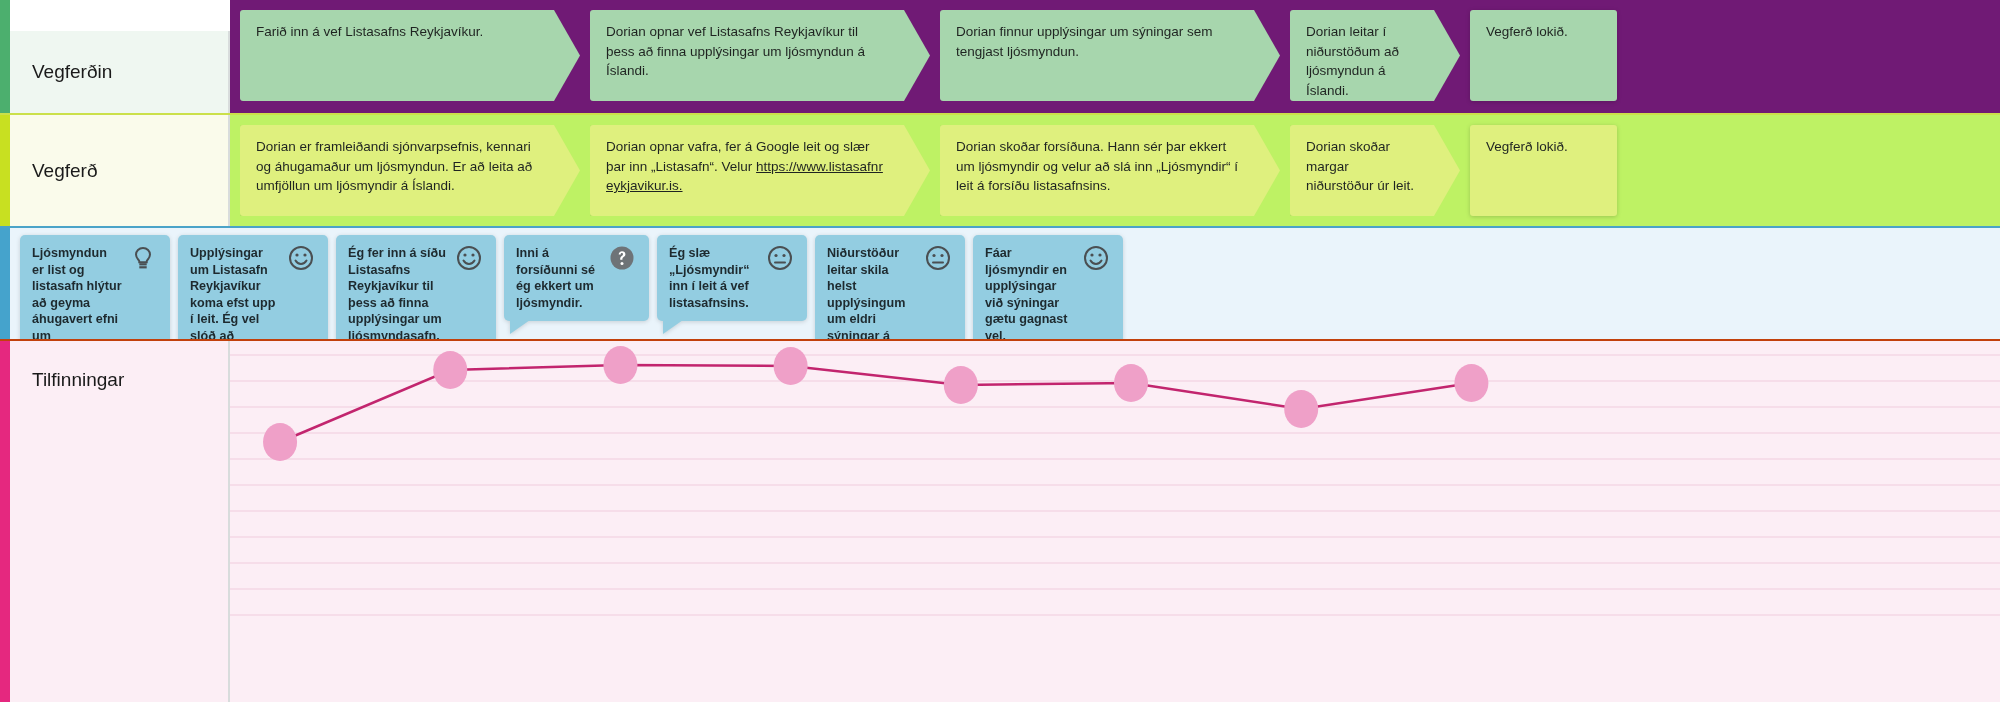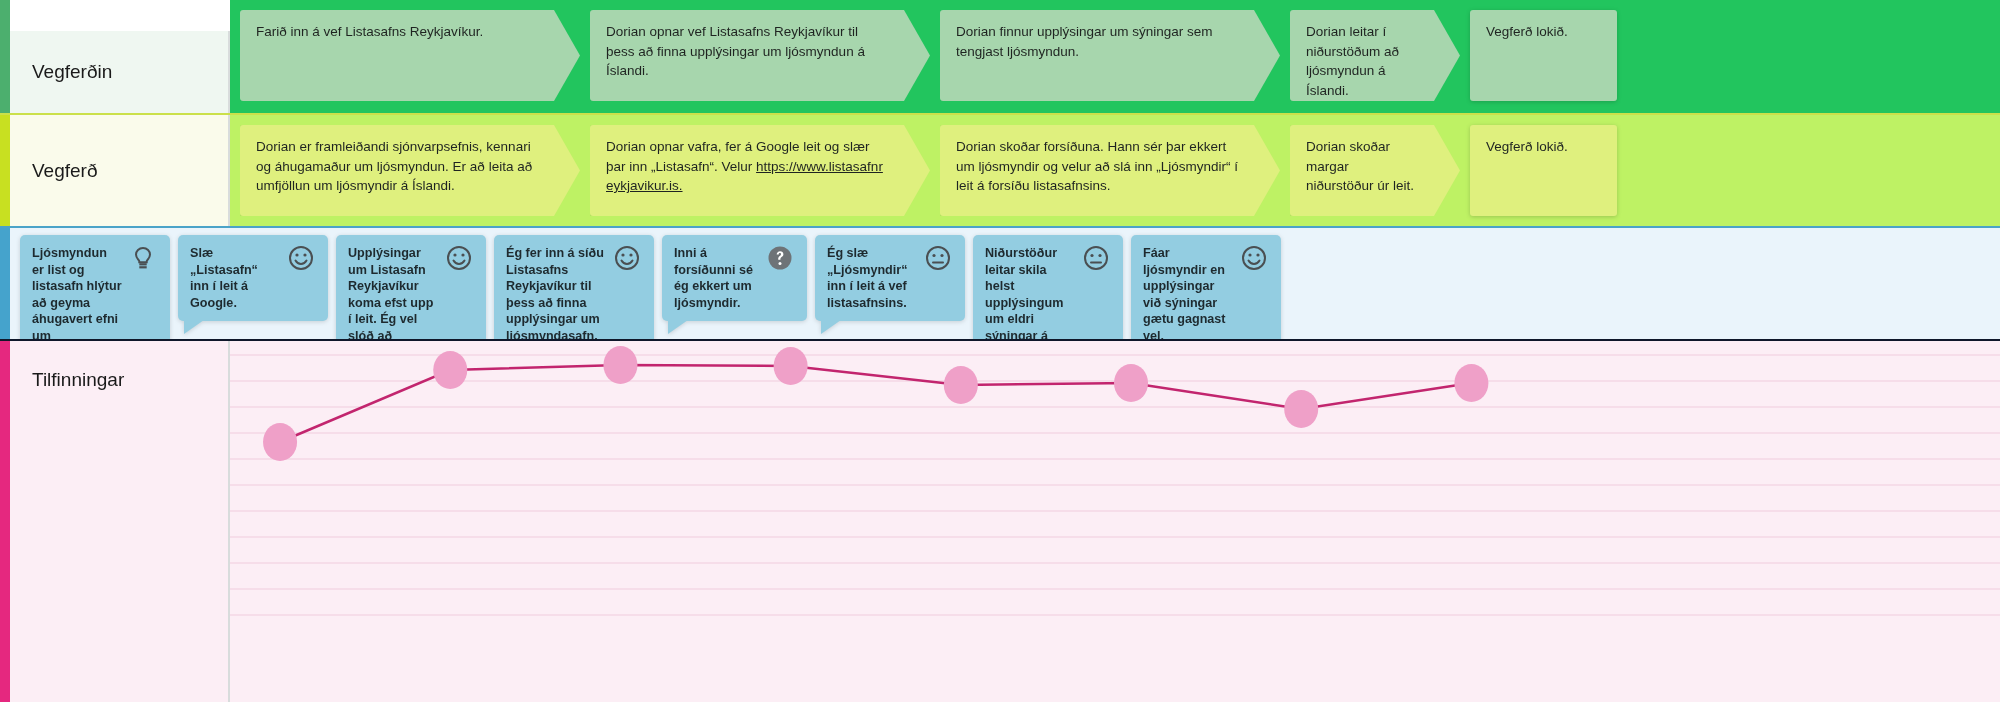--- a/index.html
+++ b/index.html
@@ -25,21 +25,21 @@
     flex: 1 1 auto; position: relative;
     padding: 10px 0 0 10px;
     display: flex; align-items: flex-start;
     gap: 10px;
   }
 
   
   .row-journey { height: 113px; }
   .row-journey .accent { background: #4caf6e; }
   .row-journey .label-cell { background: #eff7f1; margin-top: 31px; }
-  .row-journey .lane { background: #22c55e; }
+  .row-journey .lane { background: #701a75; }
 
   
   .row-action { height: 113px; border-top: 2px solid #cbe04a; }
   .row-action .accent { background: #c8e021; }
   .row-action .label-cell { background: #fafbeb; }
   .row-action .lane { background: #bef264; }
 
   
   .chev {
     position: relative;
@@ -102,21 +102,21 @@
   .bw1 { width: 150px; }
   .bw2 { width: 150px; }
   .bw3 { width: 150px; }
   .bw4 { width: 160px; }
   .bw5 { width: 145px; }
   .bw6 { width: 150px; }
   .bw7 { width: 150px; }
   .bw8 { width: 150px; }
 
   
-  .row-emotions { height: 363px; border-top: 2px solid #0f172a; }
+  .row-emotions { height: 363px; border-top: 2px solid #c2410c; }
   .row-emotions .accent { background: #e5287f; }
   .row-emotions .label-cell { background: #fceef5; align-items: flex-start; padding-top: 28px; }
   .row-emotions .lane { background: #fceef5; padding: 0; display: block; position: relative; }
 
   .chart-wrap { position: absolute; inset: 0; }
   .chart-wrap svg { display: block; width: 100%; height: 100%; }
 </style>
 </head>
 <body>
 
@@ -174,31 +174,20 @@
         <div class="btext">Ljósmyndun er list og listasafn hlýtur að geyma áhugavert efni um ljósmyndun á Íslandi.</div>
         <div class="emo">
           <svg width="28" height="28" viewBox="0 0 28 28">
             <path d="M14 4c-4.1 0-7 3-7 6.6 0 2.4 1.2 3.9 2.3 5.1.6.7 1 1.2 1 1.9v.6h7.4v-.6c0-.7.4-1.2 1-1.9 1.1-1.2 2.3-2.7 2.3-5.1C21 7 18.1 4 14 4z" fill="none" stroke="#4a4f52" stroke-width="2"></path>
             <rect x="10.3" y="19.2" width="7.4" height="2.2" fill="#4a4f52"></rect>
             <rect x="10.3" y="22.2" width="7.4" height="2.2" fill="#4a4f52"></rect>
           </svg>
         </div>
       </div>
 
-      <div class="bubble bw2">
-        <div class="btext">Slæ „Listasafn“ inn í leit á Google.</div>
-        <div class="emo">
-          <svg width="28" height="28" viewBox="0 0 28 28">
-            <circle cx="14" cy="14" r="11" fill="none" stroke="#4a4f52" stroke-width="2"></circle>
-            <circle cx="10" cy="11" r="1.6" fill="#4a4f52"></circle>
-            <circle cx="18" cy="11" r="1.6" fill="#4a4f52"></circle>
-            <path d="M8.5 16.5c1.4 2.4 3.3 3.4 5.5 3.4s4.1-1 5.5-3.4" fill="none" stroke="#4a4f52" stroke-width="2" stroke-linecap="round"></path>
-          </svg>
-        </div>
-      </div>
 
       <div class="bubble bw3">
         <div class="btext">Upplýsingar um Listasafn Reykjavíkur koma efst upp í leit. Ég vel slóð að Listasafni...</div>
         <div class="emo">
           <svg width="28" height="28" viewBox="0 0 28 28">
             <circle cx="14" cy="14" r="11" fill="none" stroke="#4a4f52" stroke-width="2"></circle>
             <circle cx="10" cy="11" r="1.6" fill="#4a4f52"></circle>
             <circle cx="18" cy="11" r="1.6" fill="#4a4f52"></circle>
             <path d="M8.5 16.5c1.4 2.4 3.3 3.4 5.5 3.4s4.1-1 5.5-3.4" fill="none" stroke="#4a4f52" stroke-width="2" stroke-linecap="round"></path>
           </svg>

